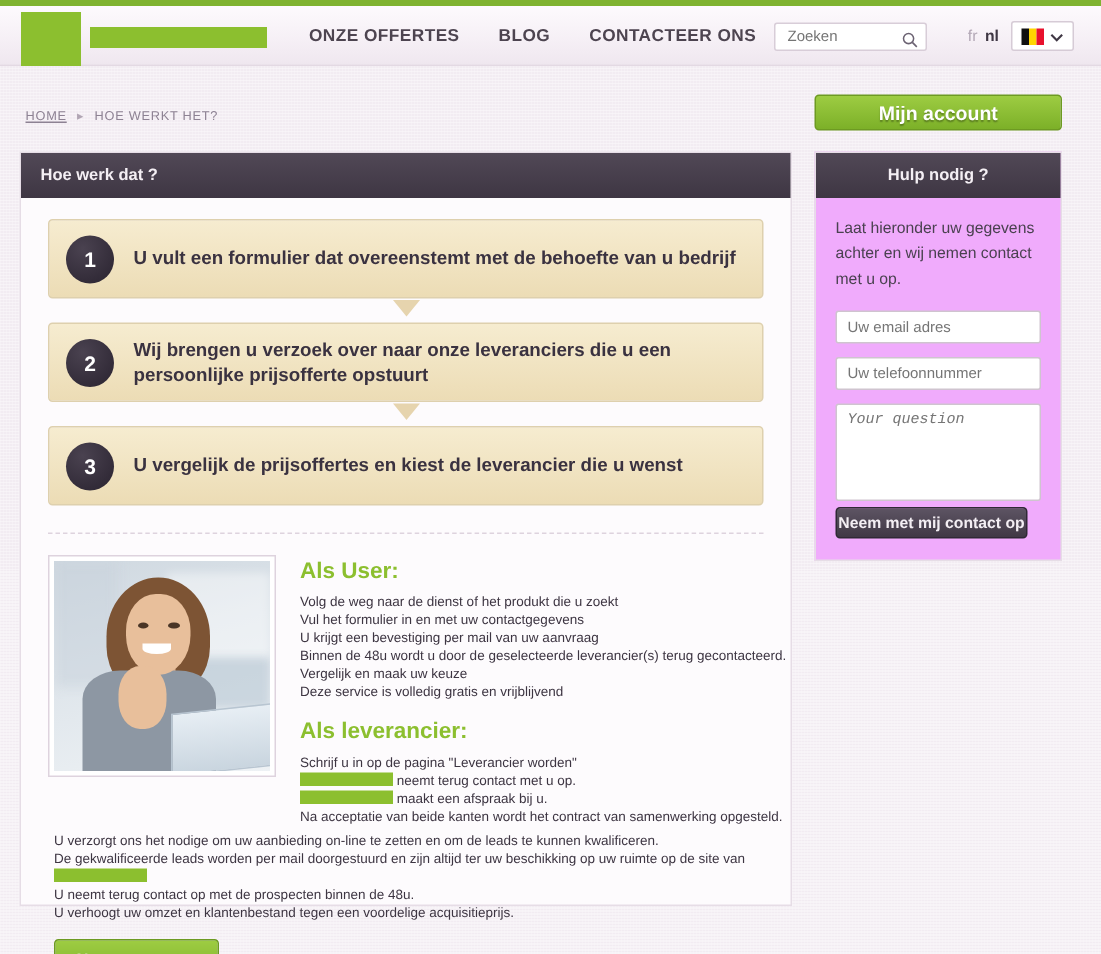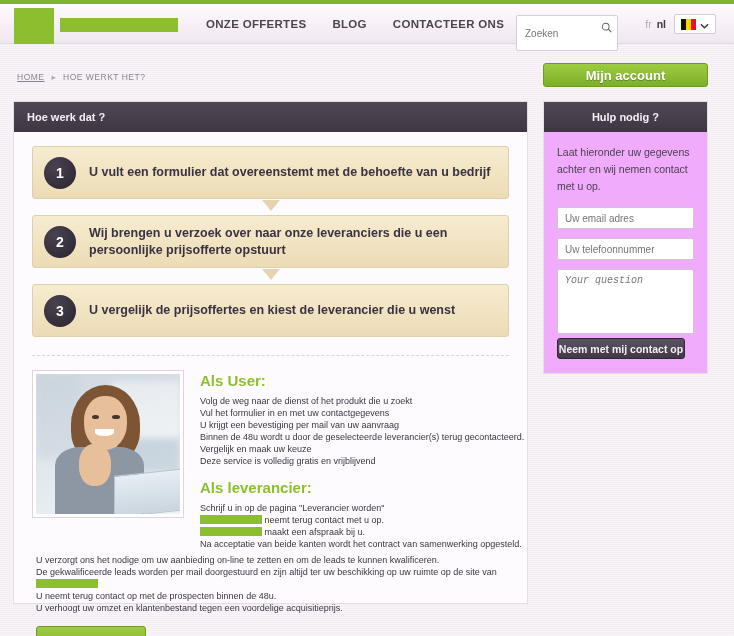--- a/index.html
+++ b/index.html
@@ -39,21 +39,21 @@
   .nav {
     position: absolute; left: 206px; top: 0; height: 40px;
     display: flex; align-items: center; gap: 26px;
   }
   .nav a {
     font-size: 11.5px; font-weight: bold; letter-spacing: .3px;
     color: #4d4450; text-decoration: none; white-space: nowrap;
   }
   .search-wrap {
     position: absolute; right: 116px; top: 11px;
-    width: 102px; height: 36px;
+    width: 102px; height: 19px;
     background: #fff; border: 1px solid #d8cdd8; border-radius: 2px;
     display: flex; align-items: center;
   }
   .search-wrap input {
     border: 0; outline: 0; background: transparent;
     width: 78px; margin-left: 6px;
     font-family: "Liberation Sans", sans-serif;
     font-size: 10px; color: #9b90a0;
   }
   .search-icon { position: absolute; right: 5px; top: 3px; }

